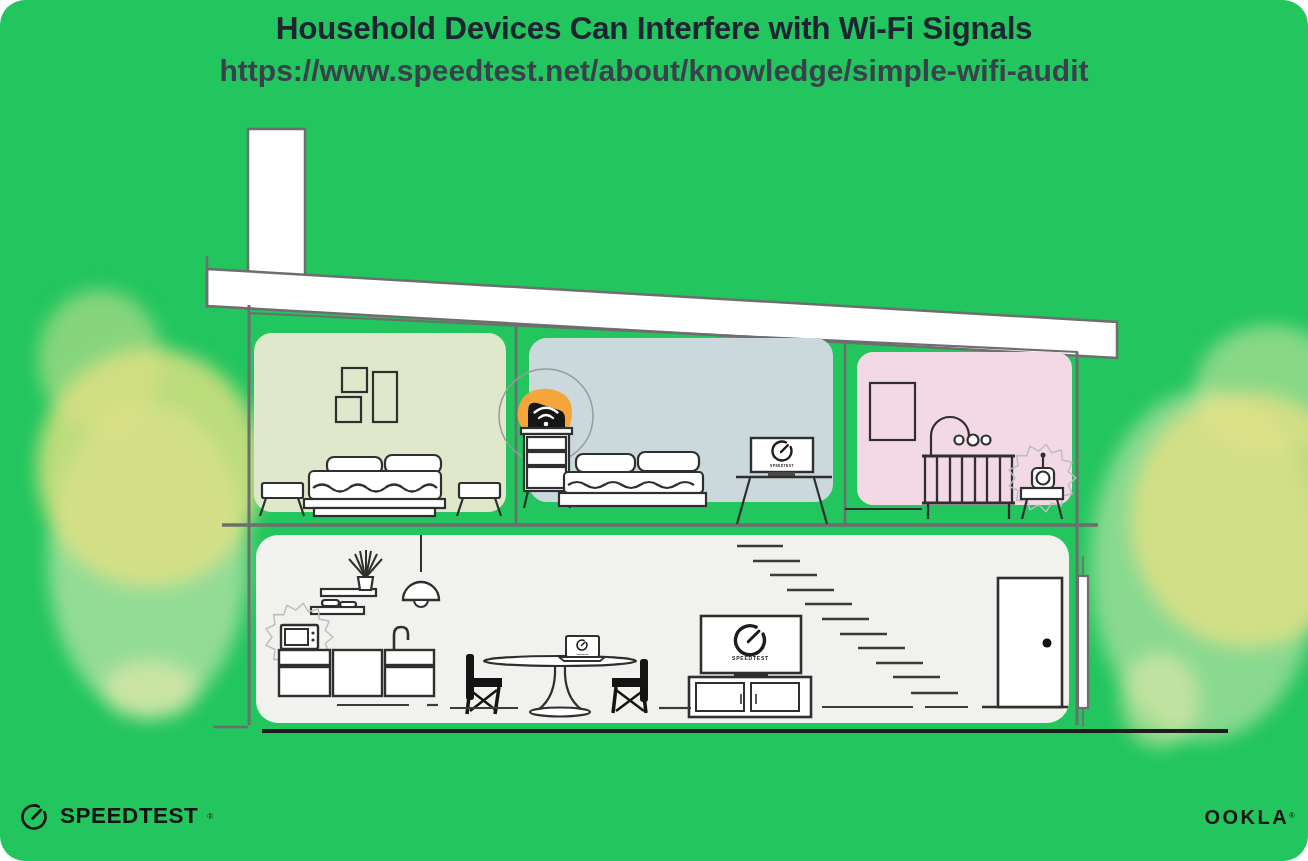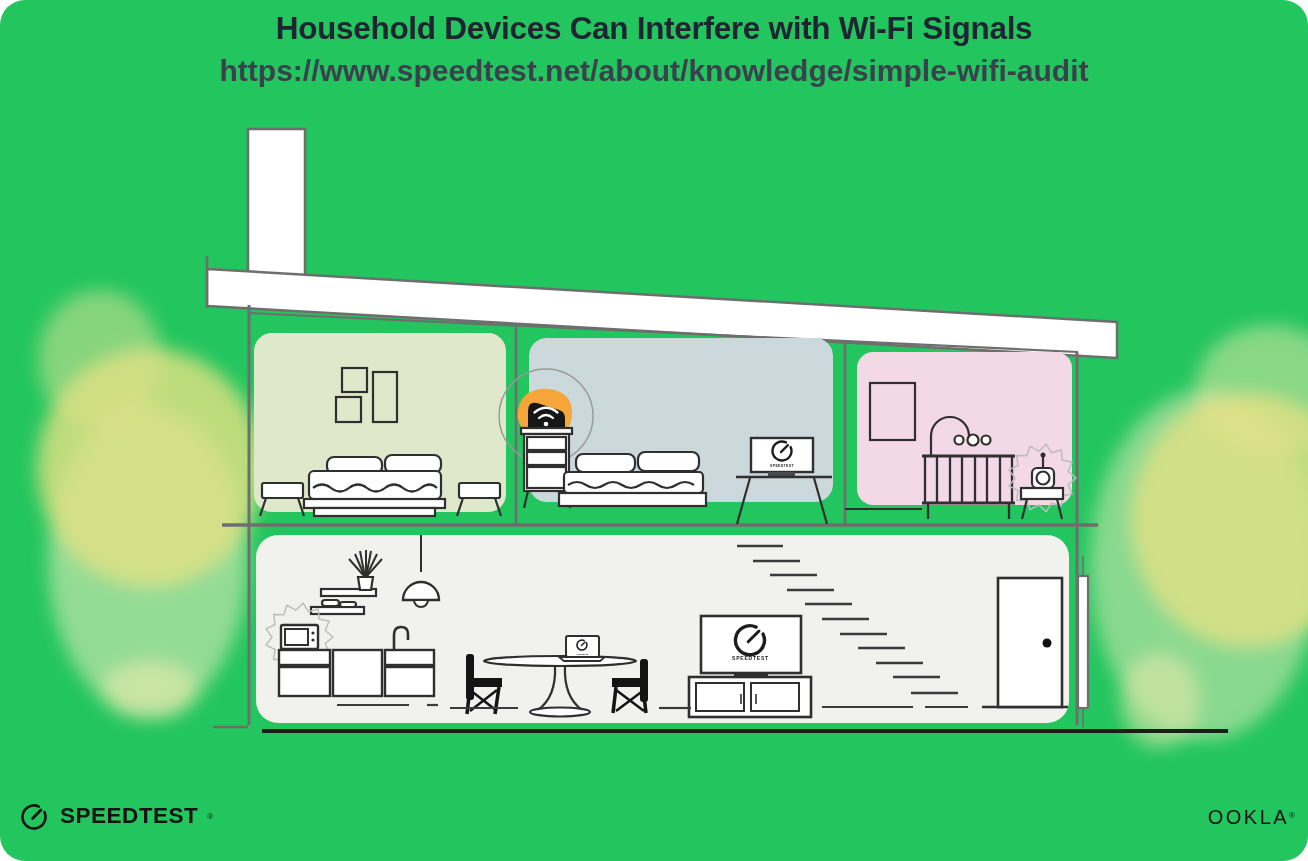--- a/index.html
+++ b/index.html
@@ -6,21 +6,21 @@
   .page{position:relative;width:1308px;height:861px;background:#22c55e;overflow:hidden;
         font-family:"Liberation Sans", sans-serif;border-radius:25px;}
   .header{position:absolute;top:0;left:0;width:100%;text-align:center;}
   .title{margin:10px 0 0 0;font-size:31.5px;font-weight:700;letter-spacing:-0.3px;color:#1e2431;}
   .url{margin:7px 0 0 0;font-size:30px;font-weight:700;letter-spacing:0px;color:#3a414d;}
   .scene{position:absolute;left:0;top:0;width:1308px;height:861px;}
   .footer-speedtest{position:absolute;left:21px;top:801px;display:flex;align-items:center;gap:9px;}
   .footer-speedtest .word{font-size:22.5px;font-weight:700;letter-spacing:0.5px;color:#141414;}
   .footer-speedtest sup,.footer-ookla sup{font-size:8px;vertical-align:super;color:#141414;}
   .footer-ookla{position:absolute;right:13px;top:806px;}
-  .footer-ookla .word{font-size:20px;font-weight:400;letter-spacing:2.5px;color:#141414;}
+  .footer-ookla .word{font-size:20px;font-weight:700;letter-spacing:2.5px;color:#141414;}
   svg text{font-family:"Liberation Sans", sans-serif;}
 </style>
 </head>
 <body>
 
 <div class="page">
 
   <div class="header">
     <h1 class="title">Household Devices Can Interfere with Wi-Fi Signals</h1>
     <p class="url">https://www.speedtest.net/about/knowledge/simple-wifi-audit</p>

